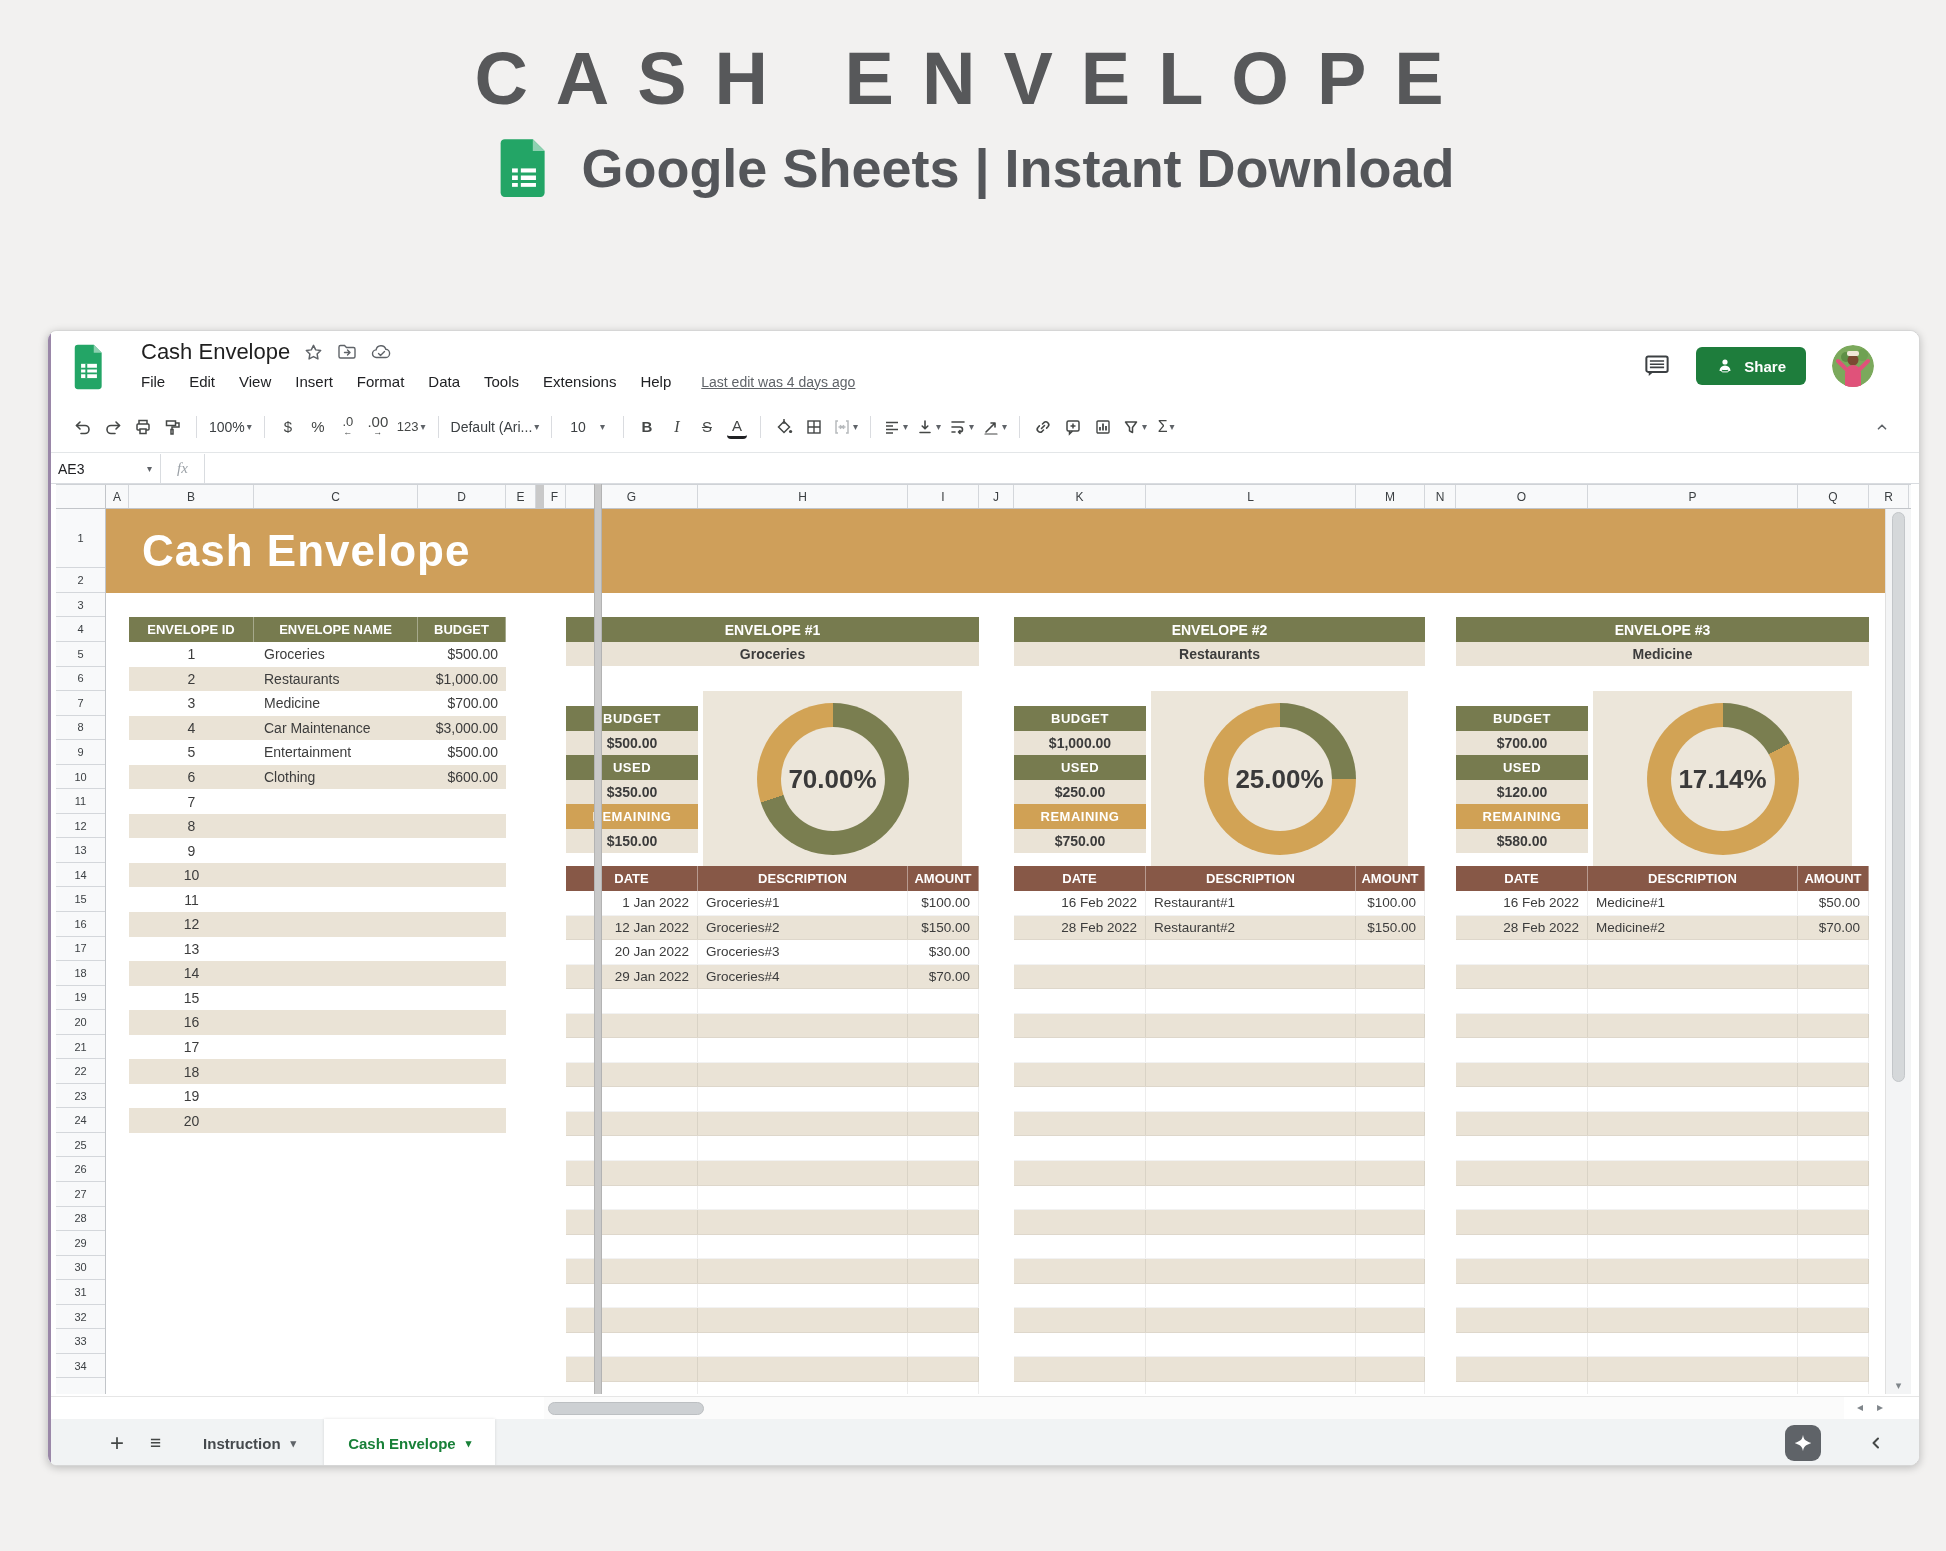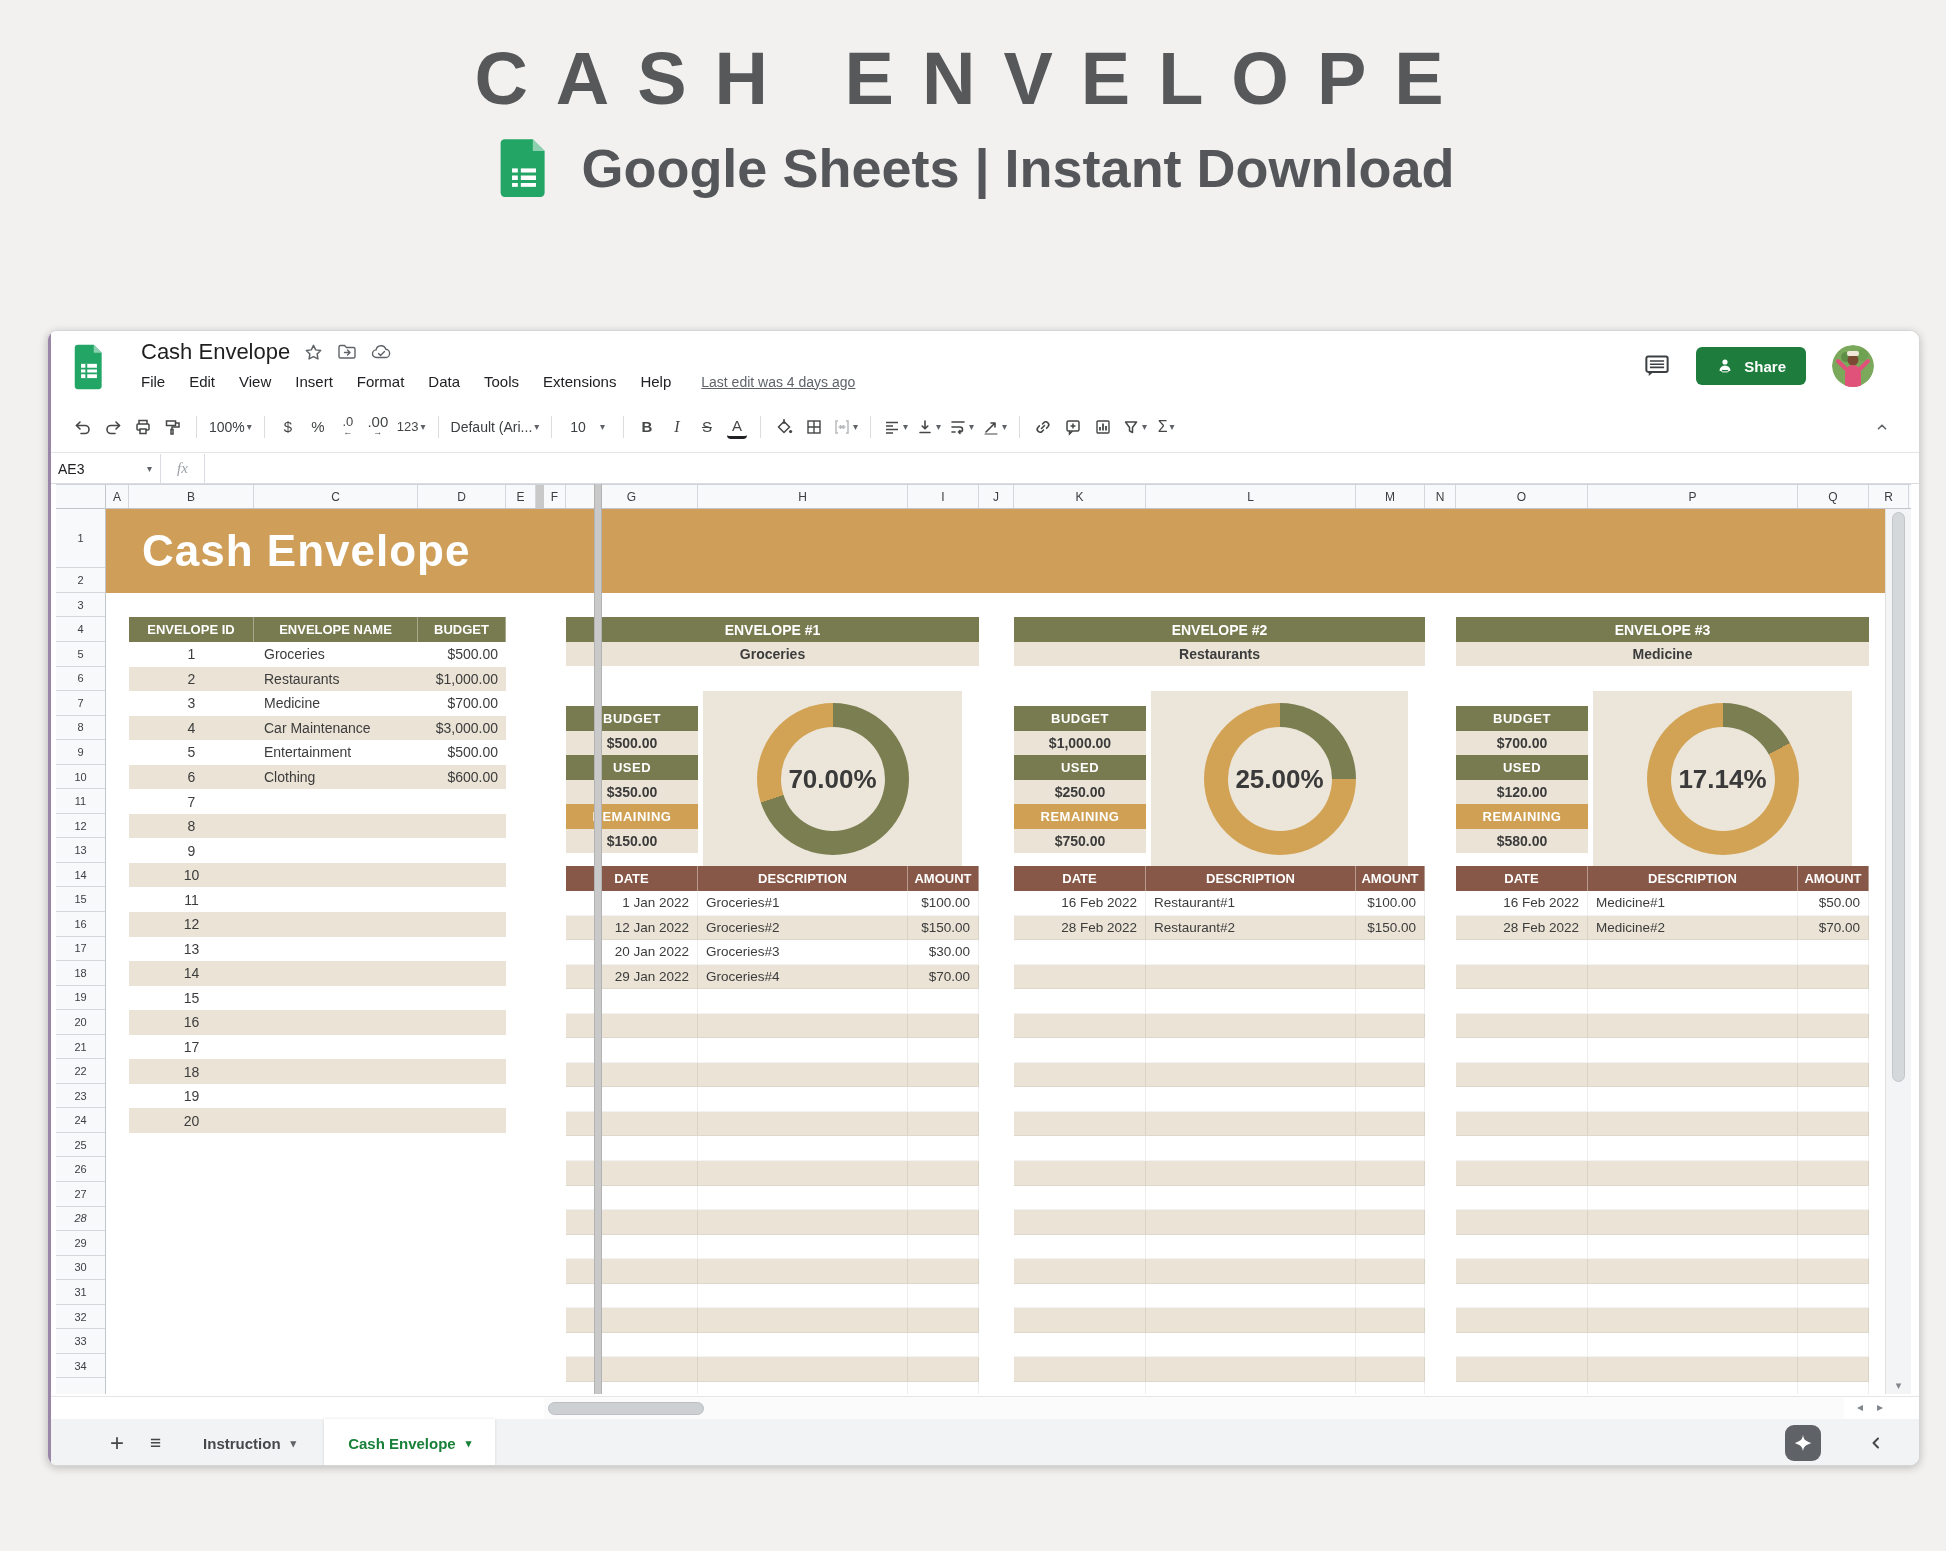--- a/index.html
+++ b/index.html
@@ -447,21 +447,21 @@
         <div class="rowcell" style="height: 24.55px;">18</div>
         <div class="rowcell" style="height: 24.55px;">19</div>
         <div class="rowcell" style="height: 24.55px;">20</div>
         <div class="rowcell" style="height: 24.55px;">21</div>
         <div class="rowcell" style="height: 24.55px;">22</div>
         <div class="rowcell" style="height: 24.55px;">23</div>
         <div class="rowcell" style="height: 24.55px;">24</div>
         <div class="rowcell" style="height: 24.55px;">25</div>
         <div class="rowcell" style="height: 24.55px; text-align: right;">26</div>
         <div class="rowcell" style="height: 24.55px;">27</div>
-        <div class="rowcell" style="height: 24.55px; font-style: italic;">28</div>
+        <div class="rowcell" style="height: 24.55px;">28</div>
         <div class="rowcell" style="height: 24.55px;">29</div>
         <div class="rowcell" style="height: 24.55px;">30</div>
         <div class="rowcell" style="height: 24.55px;">31</div>
         <div class="rowcell" style="height: 24.55px;">32</div>
         <div class="rowcell" style="height: 24.55px;">33</div>
         <div class="rowcell" style="height: 24.55px;">34</div>
       </div>
 
     <div class="freeze-divider"></div>
 

